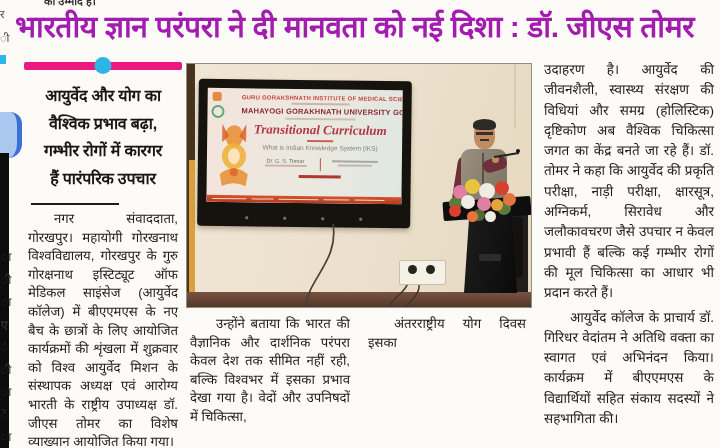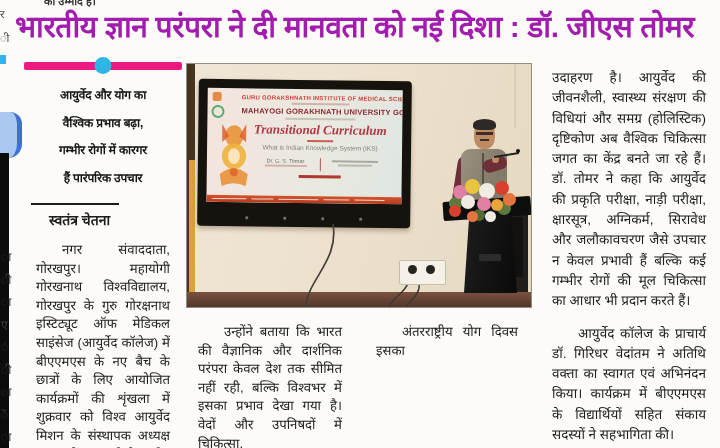--- a/index.html
+++ b/index.html
@@ -18,25 +18,25 @@
   .edge-frags{position:absolute;left:1px;top:246px;width:14px;overflow:hidden;font-size:12px;
               line-height:22.5px;color:#3c3c3c;white-space:pre-line;height:200px;}
   .edge-frags-top{position:absolute;left:0;top:2px;width:10px;overflow:hidden;font-size:11px;
               line-height:24px;color:#444;white-space:pre-line;height:50px;}
   .edge-tick{position:absolute;left:0;top:55px;width:6px;height:9px;background:#2db5e6;}
   
   .col1{position:absolute;left:24px;top:62px;width:158px;}
   .accent-bar{position:relative;height:8px;border-radius:2px;margin-bottom:12px;}
   .accent-dot{position:absolute;left:50%;top:-5px;width:17px;height:17px;border-radius:50%;
               transform:translateX(-50%);}
-  .subhead{font-size:12px;font-weight:bold;line-height:27.5px;text-align:center;color:#161616;
+  .subhead{font-size:16px;font-weight:bold;line-height:27.5px;text-align:center;color:#161616;
            white-space:pre-line;letter-spacing:-0.2px;}
   .divider{width:88px;height:2px;background:#1c1c1c;margin:11px 0 5px 7px;}
   .byline{font-weight:bold;font-size:14px;padding-left:25px;margin:1px 0 2px 0;}
-  p.body{font-size:13.2px;line-height:18.6px;text-align:justify;margin:12px;color:#1e1e1e;}
+  p.body{font-size:13.2px;line-height:18.6px;text-align:justify;margin:4px;color:#1e1e1e;}
   p.ind{text-indent:26px;}
   
   .col2{position:absolute;left:186px;top:311px;width:168px;}
   .col3{position:absolute;left:364px;top:311px;width:166px;}
   
   .col4{position:absolute;left:540px;top:56px;width:178px;}
   .col4 p.body{font-size:13.5px;line-height:20.3px;}
   
   .photo{position:absolute;left:186px;top:63px;width:344px;height:243px;border:1px solid #8f8f85;
          background:linear-gradient(105deg,#f0e6d6 0%,#ece0cc 55%,#e6d8c0 100%);overflow:hidden;}
@@ -134,21 +134,20 @@
 
   <div class="col1">
     <div class="accent-bar" id="accentBar" style="background: rgb(236, 26, 128);">
       <div class="accent-dot" id="accentDot" style="background: rgb(45, 181, 230);"></div>
     </div>
     <div class="subhead">आयुर्वेद और योग का
 वैश्विक प्रभाव बढ़ा,
 गम्भीर रोगों में कारगर
 हैं पारंपरिक उपचार</div>
     <div class="divider"></div>
-    <div class="byline">स्वतंत्र चेतना</div>
     <p class="body ind">नगर संवाददाता, गोरखपुर। महायोगी गोरखनाथ विश्वविद्यालय, गोरखपुर के गुरु गोरक्षनाथ इस्टिट्यूट ऑफ मेडिकल साइंसेज (आयुर्वेद कॉलेज) में बीएएमएस के नए बैच के छात्रों के लिए आयोजित कार्यक्रमों की शृंखला में शुक्रवार को विश्व आयुर्वेद मिशन के संस्थापक अध्यक्ष एवं आरोग्य भारती के राष्ट्रीय उपाध्यक्ष डॉ. जीएस तोमर का विशेष व्याख्यान आयोजित किया गया।</p>
 
   </div>
 
   <div class="photo">
     <div class="ph-leftstrip"></div>
     <div class="ph-yellow"></div>
     <div class="ph-corner"></div>
     <div class="ph-floor"></div>
 

